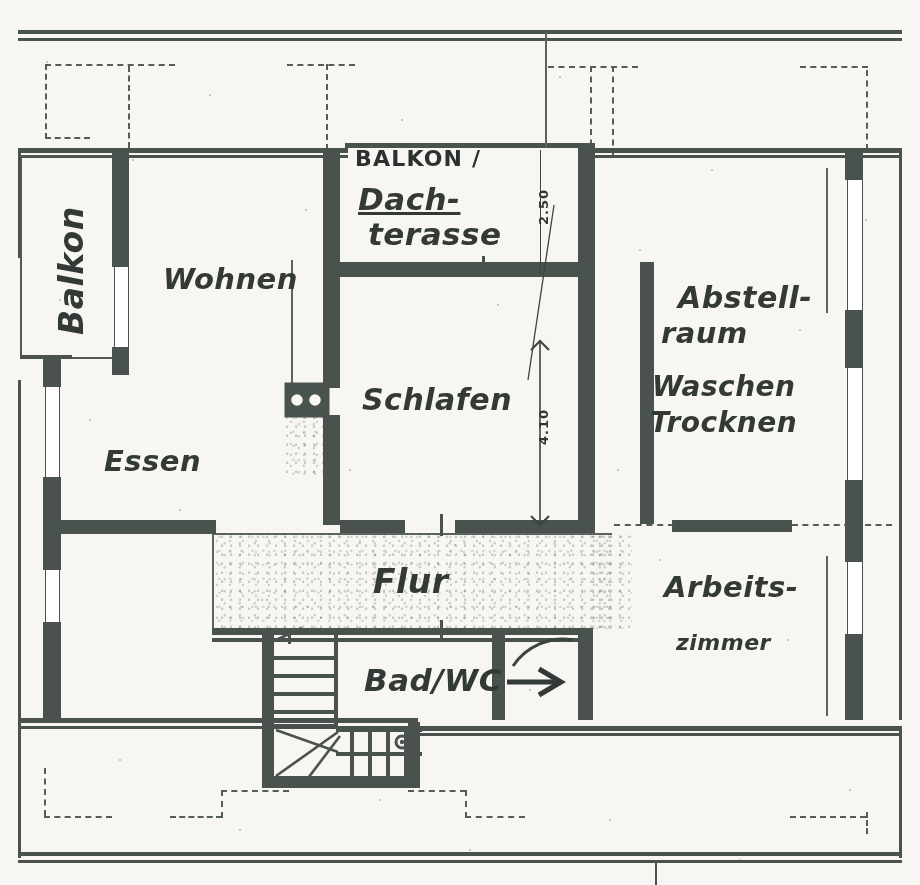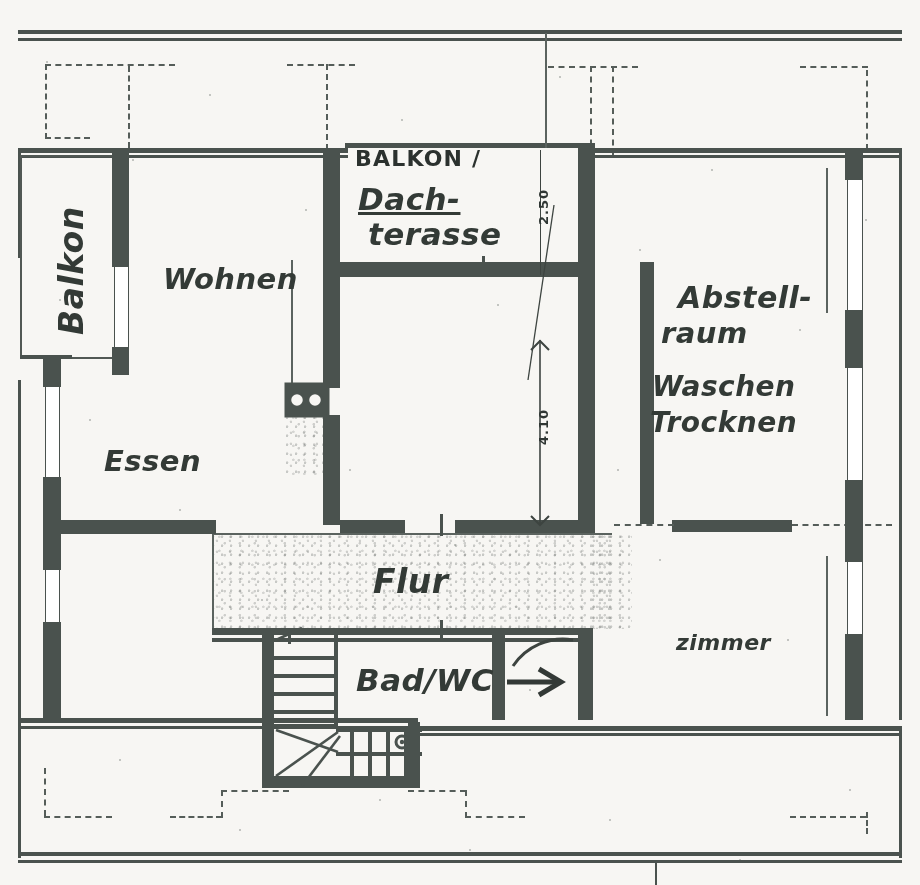--- a/index.html
+++ b/index.html
@@ -243,25 +243,27 @@
 
   <div class="lbl hand" style="left:163px;top:262px;font-size:29px;">Wohnen</div>
 
   <div class="lbl hand" style="left:104px;top:444px;font-size:29px;">Essen</div>
 
 
   <div class="lbl print" style="left:355px;top:146px;font-size:22px;">BALKON /</div>
   <div class="lbl hand" style="left:358px;top:181px;font-size:31px;text-decoration:underline;">Dach-</div>
   <div class="lbl hand" style="left:368px;top:216px;font-size:31px;">terasse</div>
 
+  <div class="lbl hand" style="left:362px;top:382px;font-size:30px;">Schlafen</div>
 
   <div class="lbl hand" style="left:373px;top:562px;font-size:33px;">Flur</div>
 
-  <div class="lbl hand" style="left:356px;top:662px;font-size:31px;">Bad/WC</div>
+  <div class="lbl hand" style="left:364px;top:662px;font-size:31px;">Bad/WC</div>
 
   <div class="lbl hand" style="left:678px;top:280px;font-size:30px;">Abstell-</div>
   <div class="lbl hand" style="left:661px;top:316px;font-size:29px;">raum</div>
   <div class="lbl hand" style="left:652px;top:370px;font-size:28px;font-style:italic;">Waschen</div>
   <div class="lbl hand" style="left:650px;top:406px;font-size:28px;">Trocknen</div>
 
+  <div class="lbl hand" style="left:664px;top:570px;font-size:29px;">Arbeits-</div>
   <div class="lbl hand" style="left:676px;top:630px;font-size:22px;">zimmer</div>
 
 </div>
 
 </body></html>

